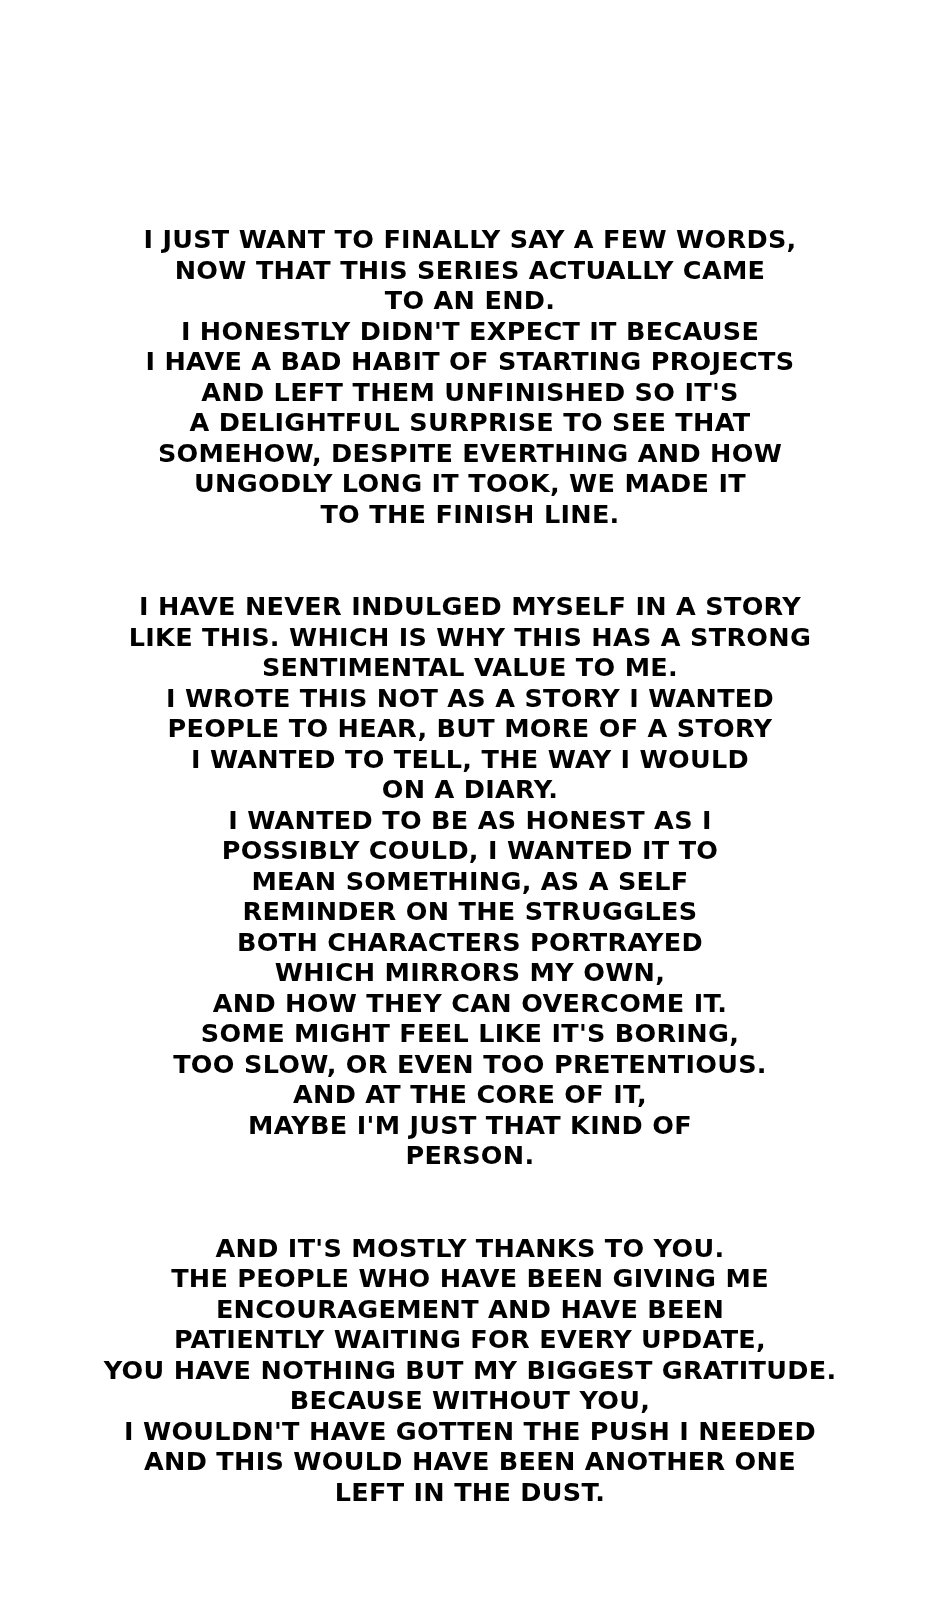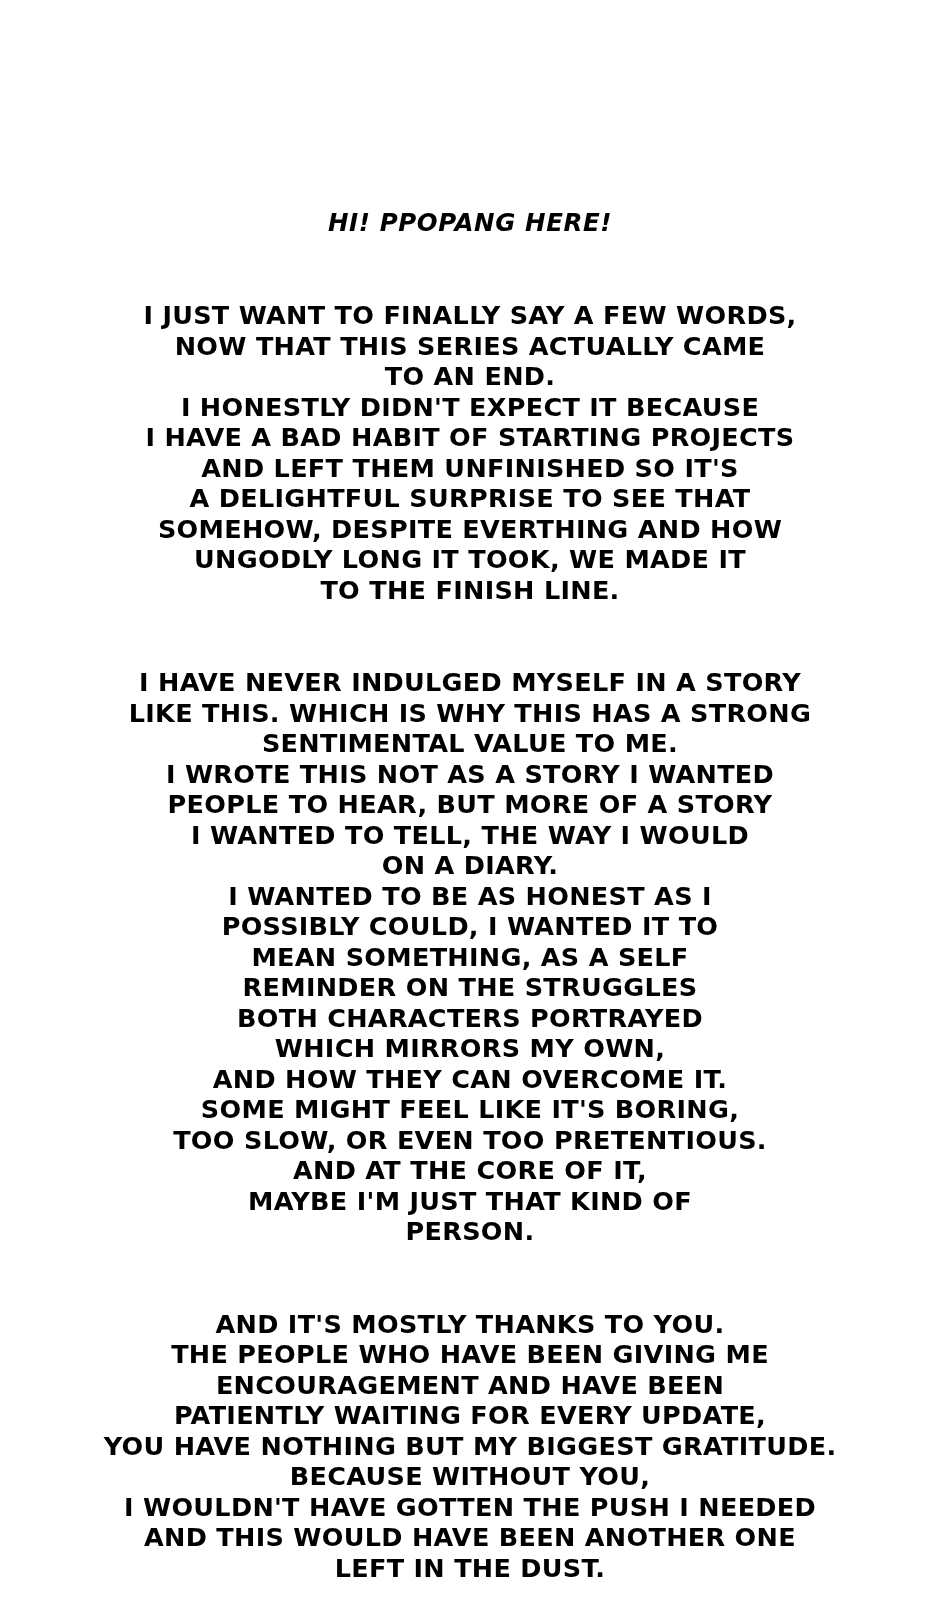--- a/index.html
+++ b/index.html
@@ -48,21 +48,20 @@
   }
   .para:last-child {
     margin-bottom: 0;
   }
 </style>
 </head>
 <body>
 
 <div class="page">
   <div class="afterword">
-    <div class="heading">HI! PPOPANG HERE!</div>
     <div class="para">I JUST WANT TO FINALLY SAY A FEW WORDS,
 NOW THAT THIS SERIES ACTUALLY CAME
 TO AN END.
 I HONESTLY DIDN'T EXPECT IT BECAUSE
 I HAVE A BAD HABIT OF STARTING PROJECTS
 AND LEFT THEM UNFINISHED SO IT'S
 A DELIGHTFUL SURPRISE TO SEE THAT
 SOMEHOW, DESPITE EVERTHING AND HOW
 UNGODLY LONG IT TOOK, WE MADE IT
 TO THE FINISH LINE.</div>

